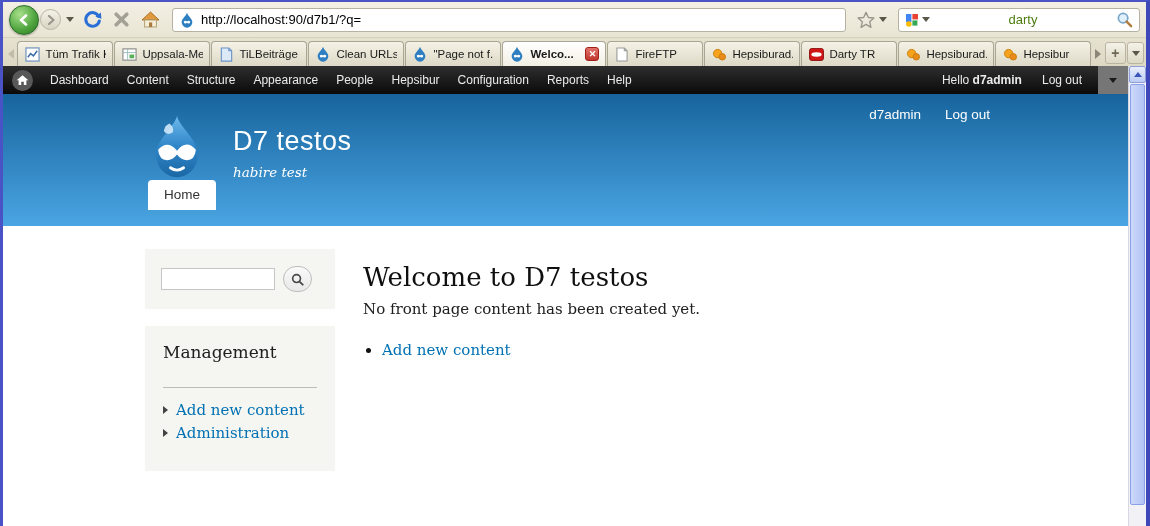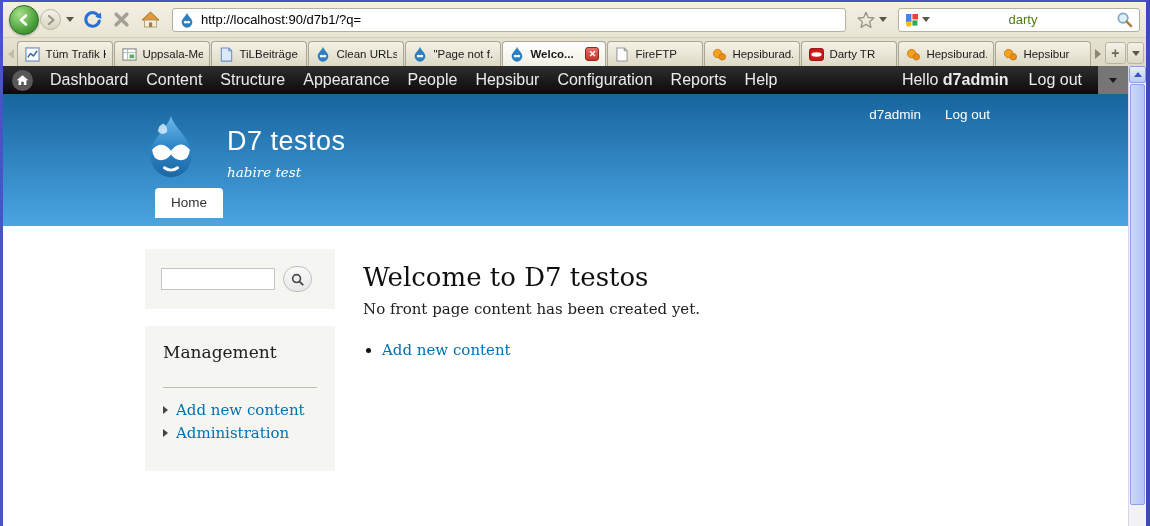--- a/index.html
+++ b/index.html
@@ -79,21 +79,21 @@
     display: grid; place-items: center; cursor: pointer;
   }
   .sb-up-tri { width: 0; height: 0; border-left: 4px solid transparent; border-right: 4px solid transparent; border-bottom: 5px solid #3c55b8; }
   .sb-thumb {
     position: absolute; left: 1px; right: 1px; top: 18px; bottom: 21px;
     background: linear-gradient(90deg, #cdd9fb, #b2c3f3); border: 1px solid #8aa0e8; border-radius: 2px; cursor: grab;
   }
   
   .admin-bar {
     height: 28px; background: linear-gradient(#2e2e2e, #0a0a0a);
-    display: flex; align-items: center; padding-left: 9px; font-size: 16px; color: #ebebeb;
+    display: flex; align-items: center; padding-left: 9px; font-size: 12px; color: #ebebeb;
   }
   .admin-home {
     width: 21px; height: 21px; border-radius: 50%; background: #585858;
     display: grid; place-items: center; margin-right: 8px; cursor: pointer;
   }
   .admin-item { color: #ebebeb; text-decoration: none; padding: 0 9px; line-height: 28px; cursor: pointer; }
   .admin-right { margin-left: auto; display: flex; align-items: center; }
   .admin-greeting { padding-right: 20px; }
   .admin-greeting b { font-weight: bold; }
   .admin-logout { color: #ebebeb; text-decoration: none; padding-right: 16px; cursor: pointer; }
@@ -105,24 +105,24 @@
   .shortcut-bar {
     height: 29px; background: #666; display: flex; align-items: center;
     padding: 0 10px 0 12px; font-size: 12.5px;
   }
   .shortcut-link { color: #fff; text-decoration: none; margin-right: 22px; cursor: pointer; }
   .edit-shortcuts { margin-left: auto; color: #9d9d9d; text-decoration: none; margin-right: 10px; cursor: pointer; }
   
   .site-header { height: 132px; position: relative; background: linear-gradient(#17649d, #4aa5e2); }
   .secondary-menu { position: absolute; top: 13px; right: 138px; display: flex; gap: 24px; }
   .secondary-menu a { color: #fff; text-decoration: none; font-size: 13.5px; cursor: pointer; }
-  .branding { position: absolute; left: 139px; top: 20px; display: flex; gap: 27px; }
+  .branding { position: absolute; left: 145px; top: 20px; display: flex; gap: 27px; }
   .site-name { font-size: 27px; color: #fff; font-weight: normal; margin-top: 12px; letter-spacing: .5px; cursor: pointer; }
   .site-slogan { font-family: "DejaVu Serif", serif; font-style: italic; font-size: 13.5px; color: #fff; margin-top: 7px; }
-  .main-tabs { position: absolute; left: 145px; bottom: 8px; margin-left: 7px; }
+  .main-tabs { position: absolute; left: 145px; bottom: 16px; }
   .main-tab {
     display: inline-block; background: #fff; color: #333; font-size: 13.5px;
     padding: 7px 16px 8px; border-radius: 4px 4px 0 0; text-decoration: none; cursor: pointer;
   }
   
   .content { flex: 1; background: #fff; display: flex; padding-top: 23px; font-family: "DejaVu Serif", serif; }
   .sidebar { width: 190px; margin-left: 142px; flex: 0 0 190px; }
   .block { background: #f5f5f1; }
   .search-block { padding: 17px 16px; display: flex; align-items: center; gap: 8px; margin-bottom: 17px; }
   .search-input { width: 114px; height: 22px; border: 1px solid #c6c6c6; background: #fff; font-size: 13px; padding: 0 4px; }

